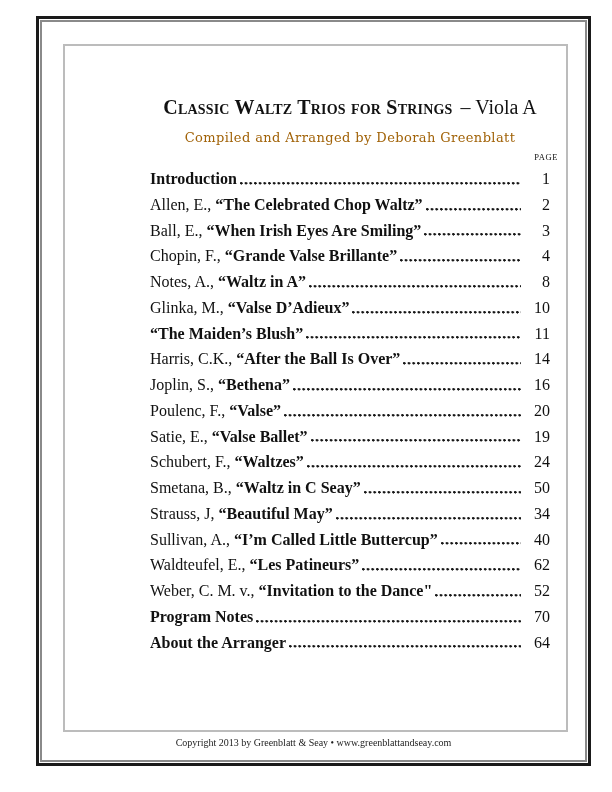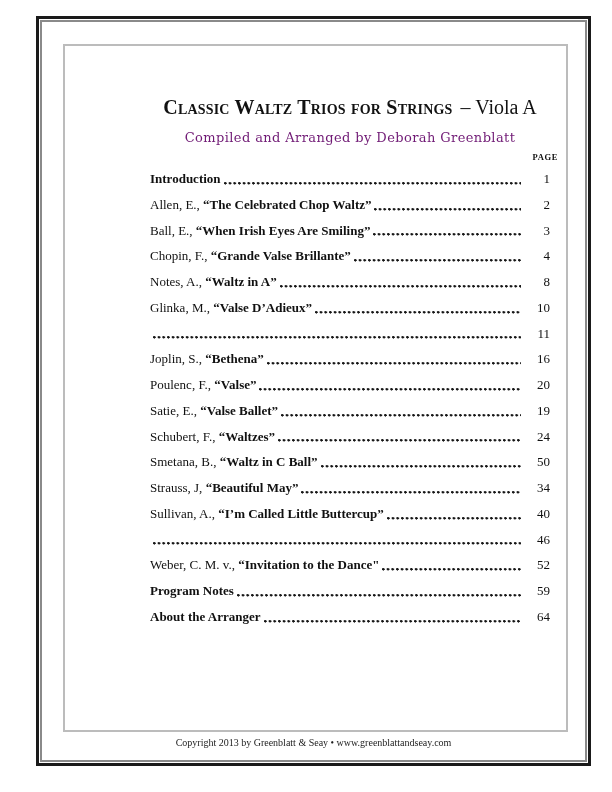--- a/index.html
+++ b/index.html
@@ -32,32 +32,32 @@
   }
   .title-main {
     font-weight:bold; font-variant:small-caps; letter-spacing:0.2px;
   }
   .title-suffix {
     font-weight:normal; margin-left:8px;
   }
   .subtitle {
     position:absolute; top:126px; left:0; width:100%;
     text-align:center; font-size:13px; letter-spacing:0.4px;
-    color:#701a75; font-family:"DejaVu Serif",serif;
+    color:#a16207; font-family:"DejaVu Serif",serif;
   }
   .page-label {
     position:absolute; top:148px; right:-8px;
-    font-size:8.5px; font-weight:bold; letter-spacing:0.6px;text-align:center;
+    font-size:8.5px; font-weight:normal; letter-spacing:0.6px;text-align:center;
   }
   .toc {
     position:absolute; top:162px; left:0; width:100%;
   }
   .toc-row {
     display:flex; height:25.75px; line-height:25.75px;
-    font-size:13px; white-space:nowrap;
+    font-size:16px; white-space:nowrap;
   }
   .toc-author { white-space:pre; }
   .toc-title  { font-weight:bold; }
   .toc-dots {
     flex:1 1 auto; align-self:flex-end;
     height:3px; margin:0 2px 7px 3px;
     background-image:radial-gradient(circle at 1.3px 1.3px, #161616 1.05px, rgba(0,0,0,0) 1.5px);
     background-repeat:repeat-x; background-size:4.7px 3px;
   }
   .toc-page { flex:0 0 27px; text-align:right; }
@@ -121,24 +121,31 @@
   </div>
 
   <div class="toc-row">
     <span class="toc-author">Glinka, M., </span>
         <span class="toc-title">“Valse D’Adieux”</span>
     <span class="toc-dots"></span>
     <span class="toc-page">10</span>
   </div>
 
   <div class="toc-row">
+        <span class="toc-title">“The Maiden’s Blush”</span>
     <span class="toc-dots"></span>
     <span class="toc-page">11</span>
   </div>
 
+  <div class="toc-row">
+    <span class="toc-author">Harris, C.K., </span>
+        <span class="toc-title">“After the Ball Is Over”</span>
+    <span class="toc-dots"></span>
+    <span class="toc-page">14</span>
+  </div>
 
   <div class="toc-row">
     <span class="toc-author">Joplin, S., </span>
         <span class="toc-title">“Bethena”</span>
     <span class="toc-dots"></span>
     <span class="toc-page">16</span>
   </div>
 
   <div class="toc-row">
     <span class="toc-author">Poulenc, F., </span>
@@ -156,57 +163,59 @@
 
   <div class="toc-row">
     <span class="toc-author">Schubert, F., </span>
         <span class="toc-title">“Waltzes”</span>
     <span class="toc-dots"></span>
     <span class="toc-page">24</span>
   </div>
 
   <div class="toc-row">
     <span class="toc-author">Smetana, B., </span>
-        <span class="toc-title">“Waltz in C Ball”</span>
+        <span class="toc-title">“Waltz in C Seay”</span>
     <span class="toc-dots"></span>
     <span class="toc-page">50</span>
   </div>
 
   <div class="toc-row">
     <span class="toc-author">Strauss, J, </span>
         <span class="toc-title">“Beautiful May”</span>
     <span class="toc-dots"></span>
     <span class="toc-page">34</span>
   </div>
 
   <div class="toc-row">
     <span class="toc-author">Sullivan, A., </span>
         <span class="toc-title">“I’m Called Little Buttercup”</span>
     <span class="toc-dots"></span>
     <span class="toc-page">40</span>
   </div>
 
 
   <div class="toc-row">
-    <span class="toc-dots"></span>
-    <span class="toc-page">46</span>
+    <span class="toc-author">Waldteufel, E., </span>
+        <span class="toc-title">“Les Patineurs”</span>
+    <span class="toc-dots"></span>
+    <span class="toc-page">62</span>
   </div>
 
   <div class="toc-row">
     <span class="toc-author">Weber, C. M. v., </span>
         <span class="toc-title">“Invitation to the Dance"</span>
     <span class="toc-dots"></span>
     <span class="toc-page">52</span>
   </div>
 
   <div class="toc-row">
     <span class="toc-author"></span>
         <span class="toc-title">Program Notes</span>
     <span class="toc-dots"></span>
-    <span class="toc-page">59</span>
+    <span class="toc-page">70</span>
   </div>
 
   <div class="toc-row">
     <span class="toc-author"></span>
         <span class="toc-title">About the Arranger</span>
     <span class="toc-dots"></span>
     <span class="toc-page">64</span>
   </div>
 </div>
 

